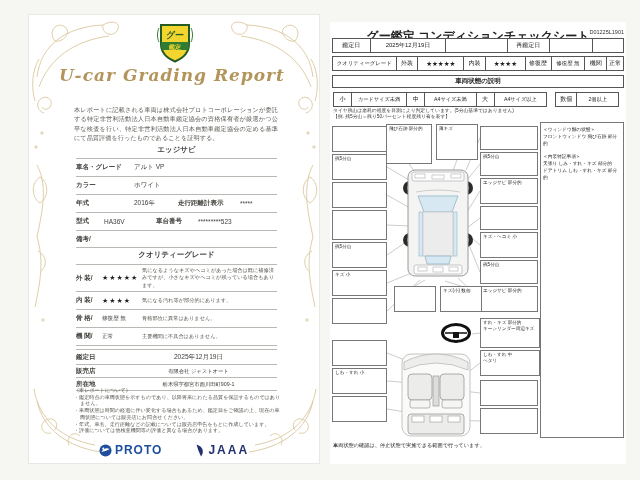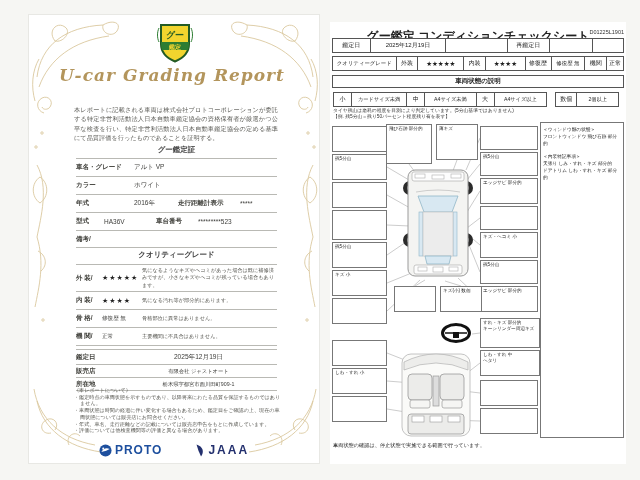--- a/index.html
+++ b/index.html
@@ -106,21 +106,21 @@
     <path d="M4,5 h28 v19 c0,10 -8,15 -14,17.5 C12,39 4,34 4,24 Z" fill="#f2d52e" stroke="#245c24" stroke-width="2"></path>
     <rect x="4" y="22" width="28" height="8" fill="#2e7d32" clip-path="url(#shieldclip)"></rect>
     <text x="18" y="18" text-anchor="middle" font-size="9" font-weight="bold" fill="#245c24" font-family="Liberation Sans, sans-serif">グー</text>
     <text x="18" y="28.6" text-anchor="middle" font-size="6" font-weight="bold" fill="#f2d52e" font-family="Liberation Sans, sans-serif">鑑定</text>
   </svg>
 
   <div class="lp-title">U-car Grading Report</div>
   <div class="lp-intro">本レポートに記載される車両は株式会社プロトコーポレーションが委託する特定非営利活動法人日本自動車鑑定協会の資格保有者が厳選かつ公平な検査を行い、特定非営利活動法人日本自動車鑑定協会の定める基準にて品質評価を行ったものであることを証明する。</div>
 
   <div class="lp-sec" style="top:130px;">
-    <div class="lp-sec-title">グー鑑定証</div>
+    <div class="lp-sec-title">エッジサビ</div>
     <div class="lp-row first" style="height:17px;">
       <span class="lab" style="width:58px;">車名・グレード</span>
       <span>アルト VP</span>
     </div>
     <div class="lp-row" style="height:17px;">
       <span class="lab" style="width:58px;">カラー</span>
       <span>ホワイト</span>
     </div>
     <div class="lp-row" style="height:17px;">
       <span class="lab" style="width:58px;">年式</span>

